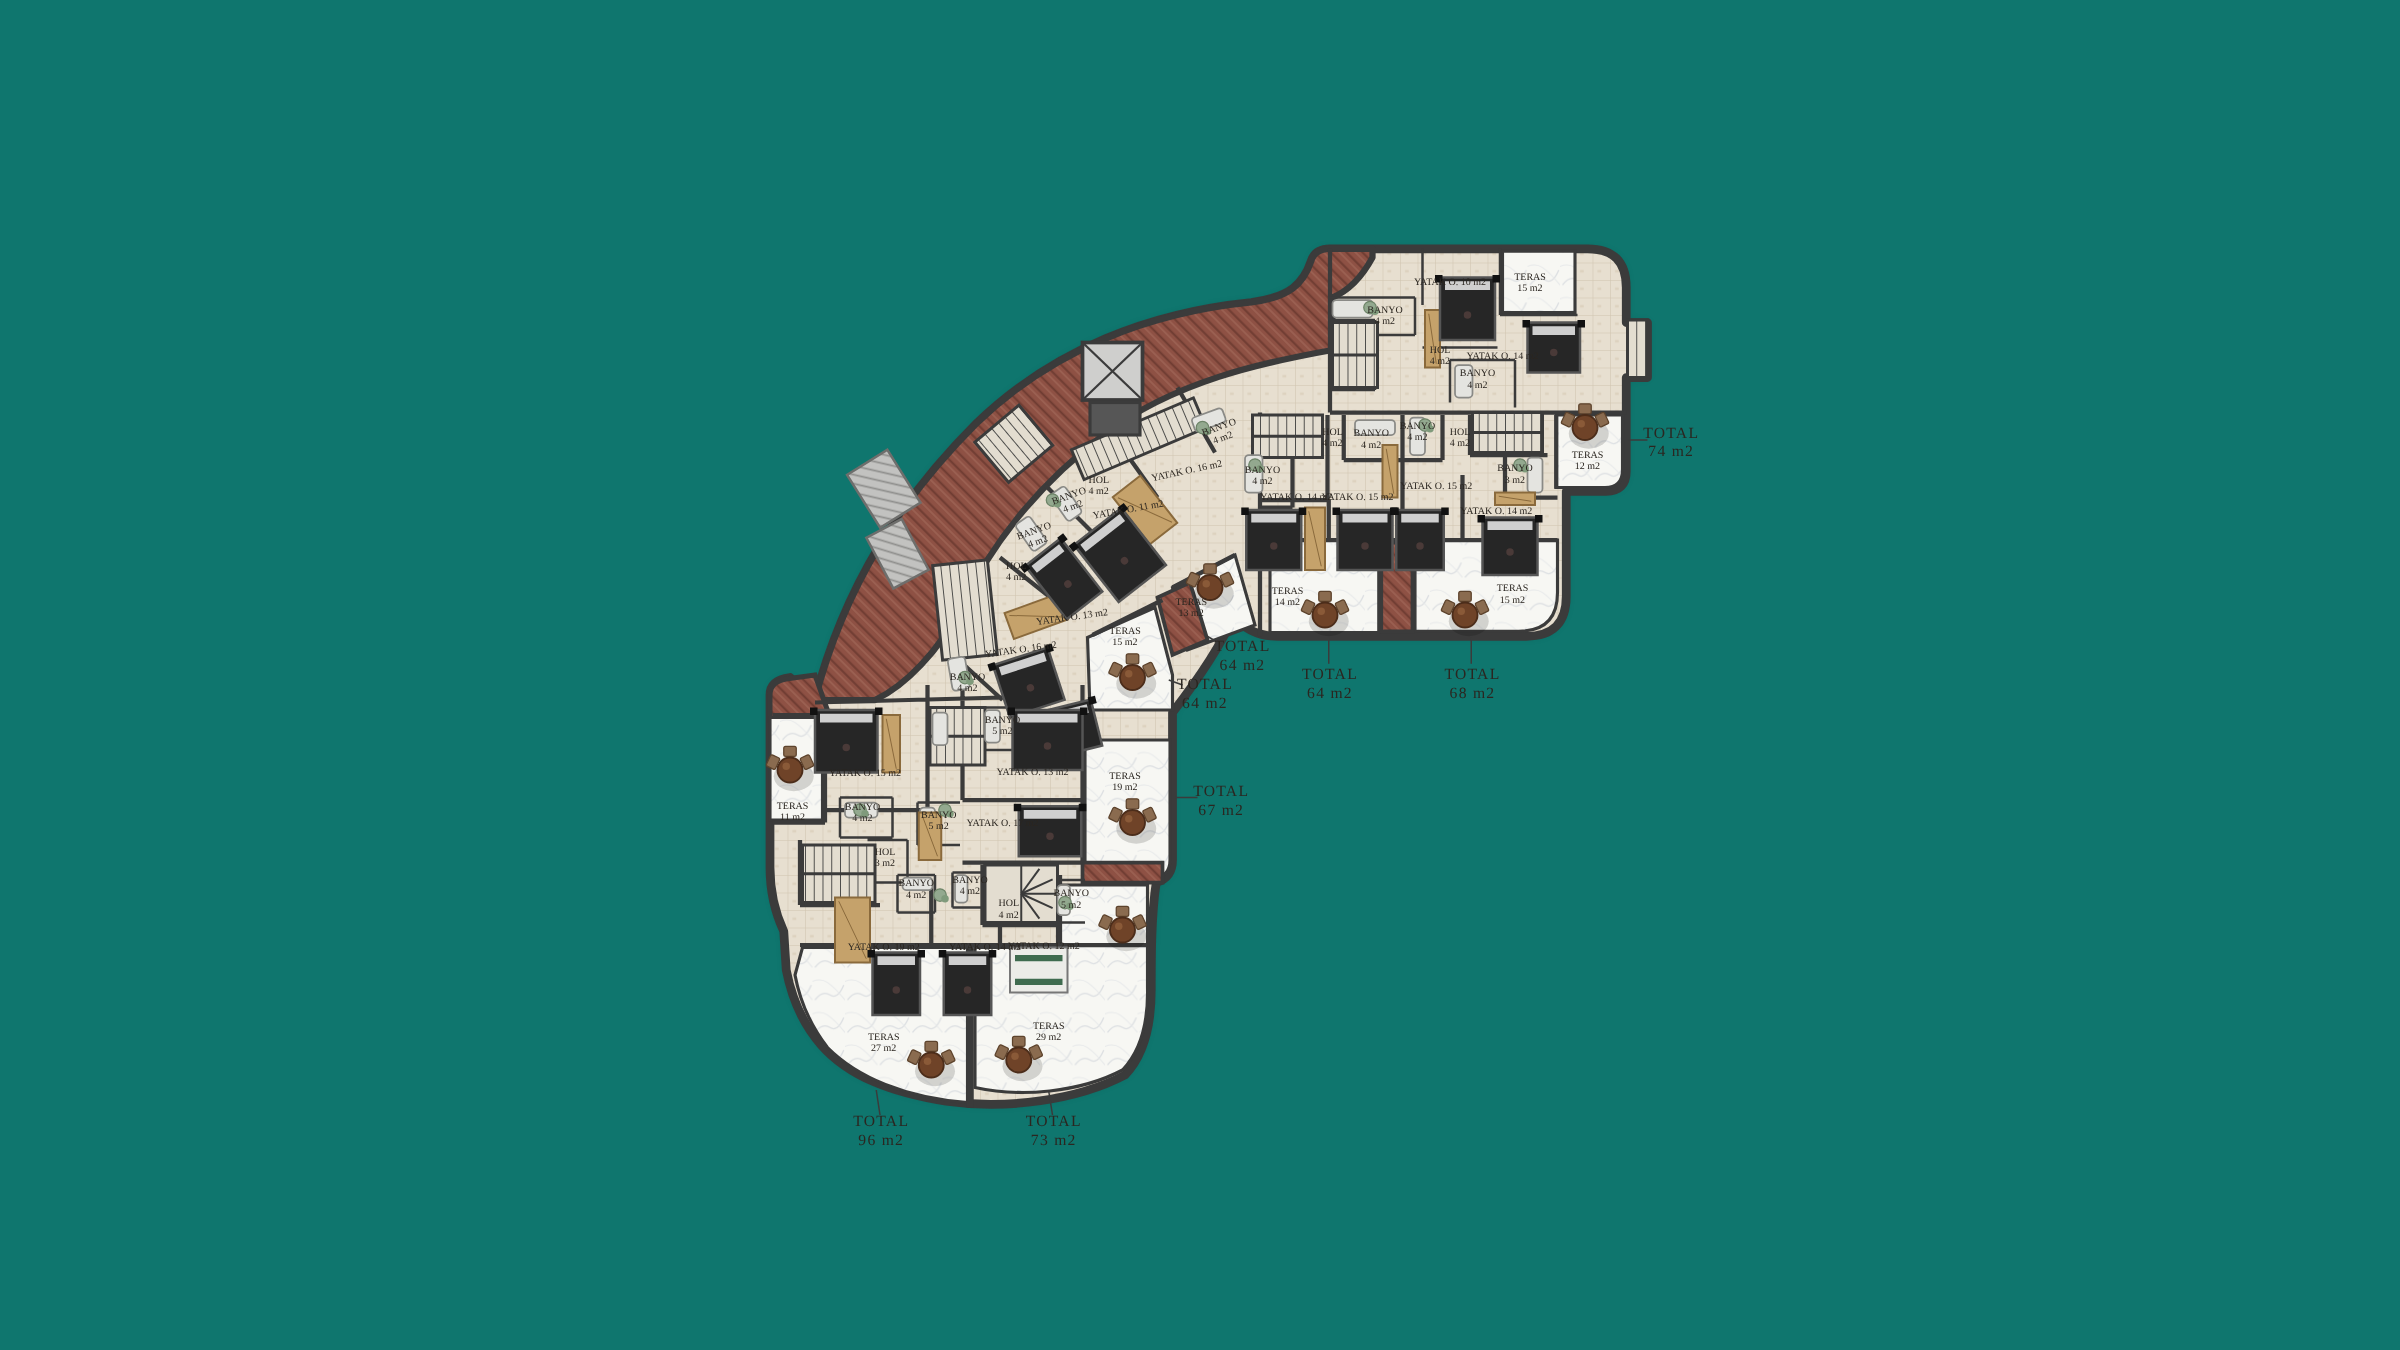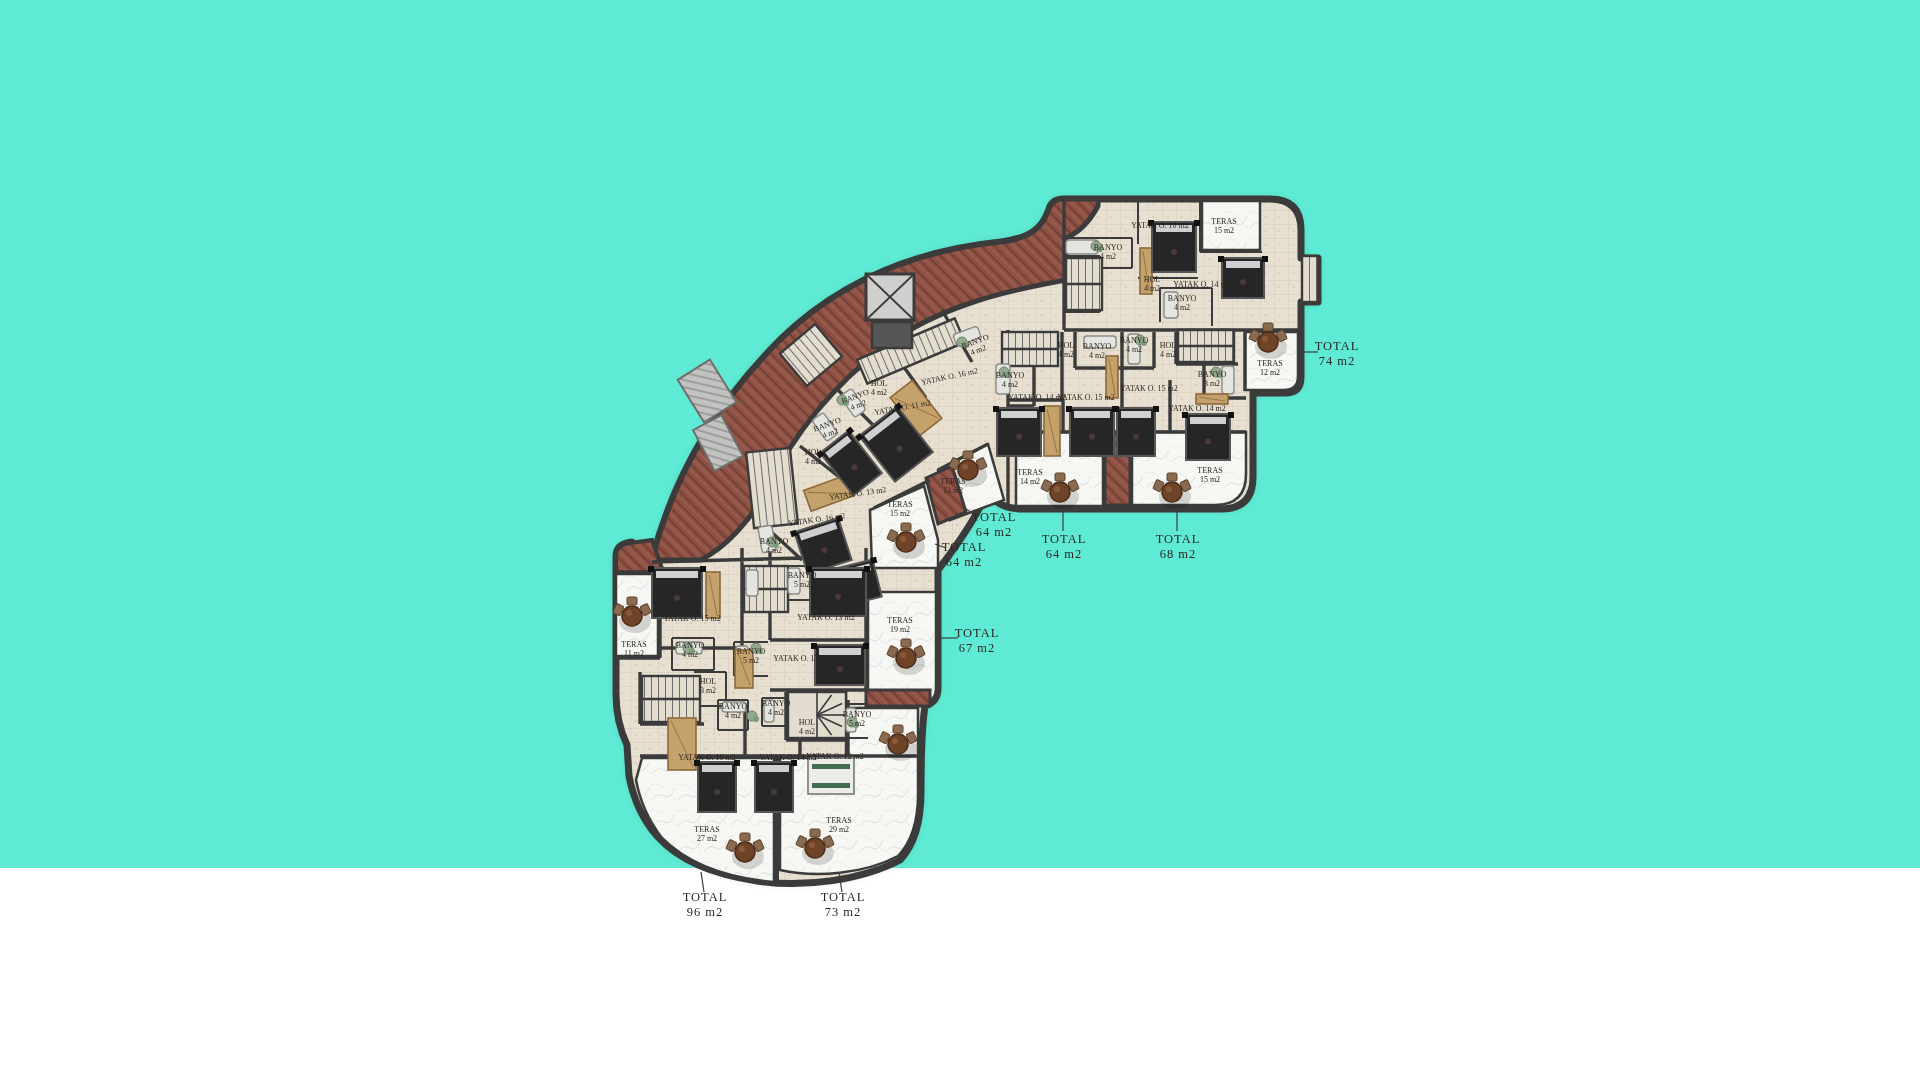--- a/index.html
+++ b/index.html
@@ -1,16 +1,16 @@
 <!DOCTYPE html>
 <html><head>
 <meta charset="utf-8">
 <style>
   html,body{margin:0;padding:0;width:1920px;height:1080px;background:#ffffff;overflow:hidden;}
-  #stage{position:relative;width:1920px;height:868px;background:#5eead4;}
+  #stage{position:relative;width:1920px;height:1080px;background:#0f766e;}
   svg{position:absolute;left:0;top:0;}
   text{font-family:"Liberation Serif","DejaVu Serif",serif;fill:#2b2620;}
   .room-label{font-size:8px;}
   .total-label{font-size:12.5px;letter-spacing:1px;}
 </style>
 </head>
 <body>
 <div id="stage">
 
 <svg id="plan" viewBox="0 0 1920 1080" width="1920" height="1080">

